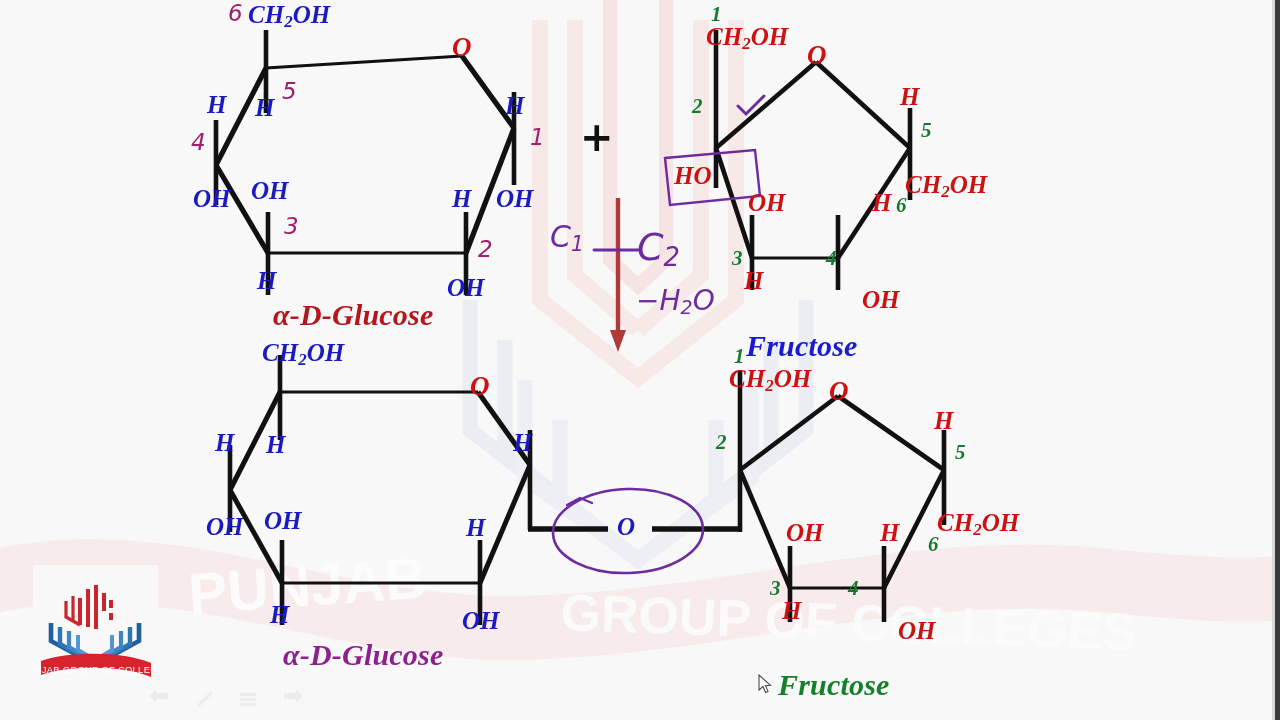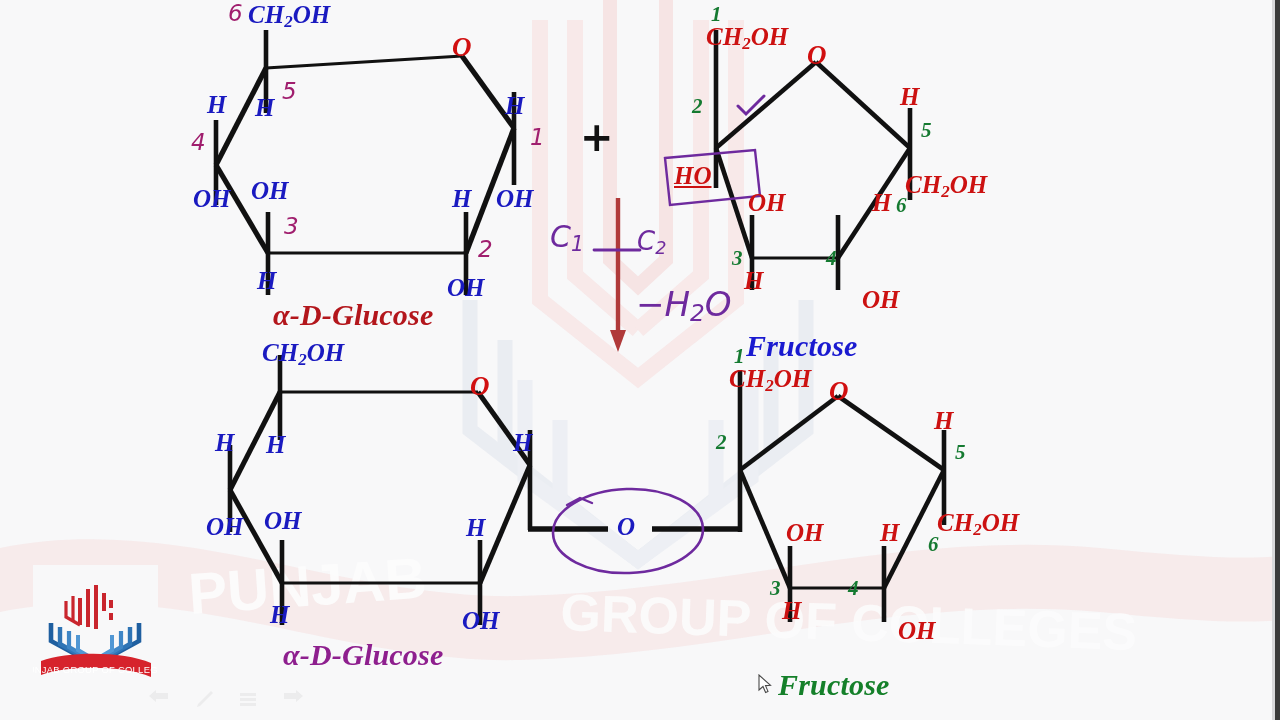--- a/index.html
+++ b/index.html
@@ -194,36 +194,36 @@
   <div class="lbl num-hand" style="left:530px;top:126px;font-size:23px;">1</div>
   <div class="lbl atom blue" style="left:496px;top:186px;">OH</div>
   <div class="lbl name-big crim" style="left:273px;top:300px;">α-D-Glucose</div>
 
   <div class="lbl plus" style="left:580px;top:117px;">+</div>
 
   <div class="lbl idx grn-num" style="left:711px;top:4px;">1</div>
   <div class="lbl atom red" style="left:706px;top:24px;"><span>CH</span><span class="sub">2</span><span>OH</span></div>
   <div class="lbl ringO red2" style="left:807px;top:42px;">O</div>
   <div class="lbl idx grn-num" style="left:692px;top:96px;">2</div>
-  <div class="lbl atom red" style="left:674px;top:163px;text-decoration:underline;">HO</div>
+  <div class="lbl atom red" style="left:674px;top:163px;">HO</div>
   <div class="lbl atom red" style="left:748px;top:190px;">OH</div>
   <div class="lbl idx grn-num" style="left:732px;top:248px;">3</div>
   <div class="lbl atom red" style="left:744px;top:268px;">H</div>
   <div class="lbl atom red" style="left:872px;top:190px;">H</div>
   <div class="lbl idx grn-num" style="left:826px;top:248px;">4</div>
   <div class="lbl atom red" style="left:862px;top:287px;">OH</div>
   <div class="lbl atom red" style="left:900px;top:84px;">H</div>
   <div class="lbl idx grn-num" style="left:921px;top:120px;">5</div>
   <div class="lbl atom red" style="left:905px;top:172px;"><span>CH</span><span class="sub">2</span><span>OH</span></div>
   <div class="lbl idx grn-num" style="left:896px;top:195px;">6</div>
   <div class="lbl name-big navy" style="left:746px;top:331px;">Fructose</div>
 
   <div class="lbl hand" style="left:550px;top:222px;font-size:30px;"><span>C</span><span class="sub">1</span></div>
-  <div class="lbl hand" style="left:637px;top:228px;font-size:26px;"><span>C</span><span class="sub">2</span></div>
-  <div class="lbl hand" style="left:636px;top:287px;font-size:34px;"><span>−</span><span>H</span><span class="sub">2</span><span>O</span></div>
+  <div class="lbl hand" style="left:637px;top:228px;font-size:38px;"><span>C</span><span class="sub">2</span></div>
+  <div class="lbl hand" style="left:636px;top:287px;font-size:28px;"><span>−</span><span>H</span><span class="sub">2</span><span>O</span></div>
 
   <div class="lbl atom blue" style="left:262px;top:340px;"><span>CH</span><span class="sub">2</span><span>OH</span></div>
   <div class="lbl ringO red2" style="left:470px;top:373px;">O</div>
   <div class="lbl atom blue" style="left:215px;top:430px;">H</div>
   <div class="lbl atom blue" style="left:266px;top:432px;">H</div>
   <div class="lbl atom blue" style="left:206px;top:514px;">OH</div>
   <div class="lbl atom blue" style="left:264px;top:508px;">OH</div>
   <div class="lbl atom blue" style="left:270px;top:602px;">H</div>
   <div class="lbl atom blue" style="left:466px;top:515px;">H</div>
   <div class="lbl atom blue" style="left:462px;top:608px;">OH</div>

